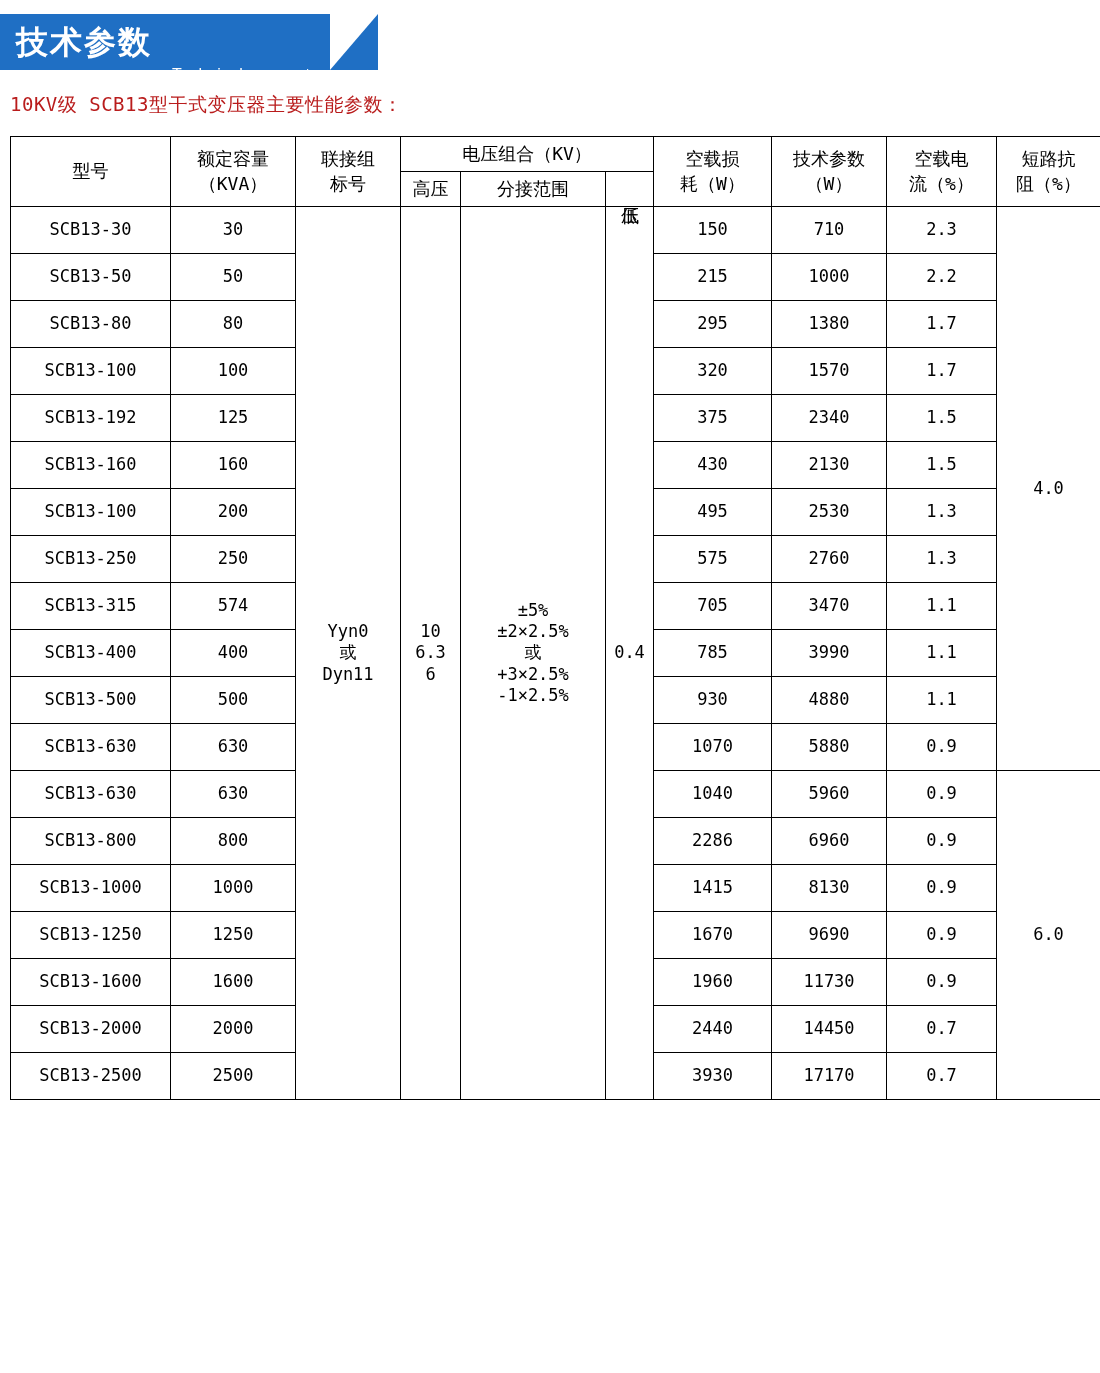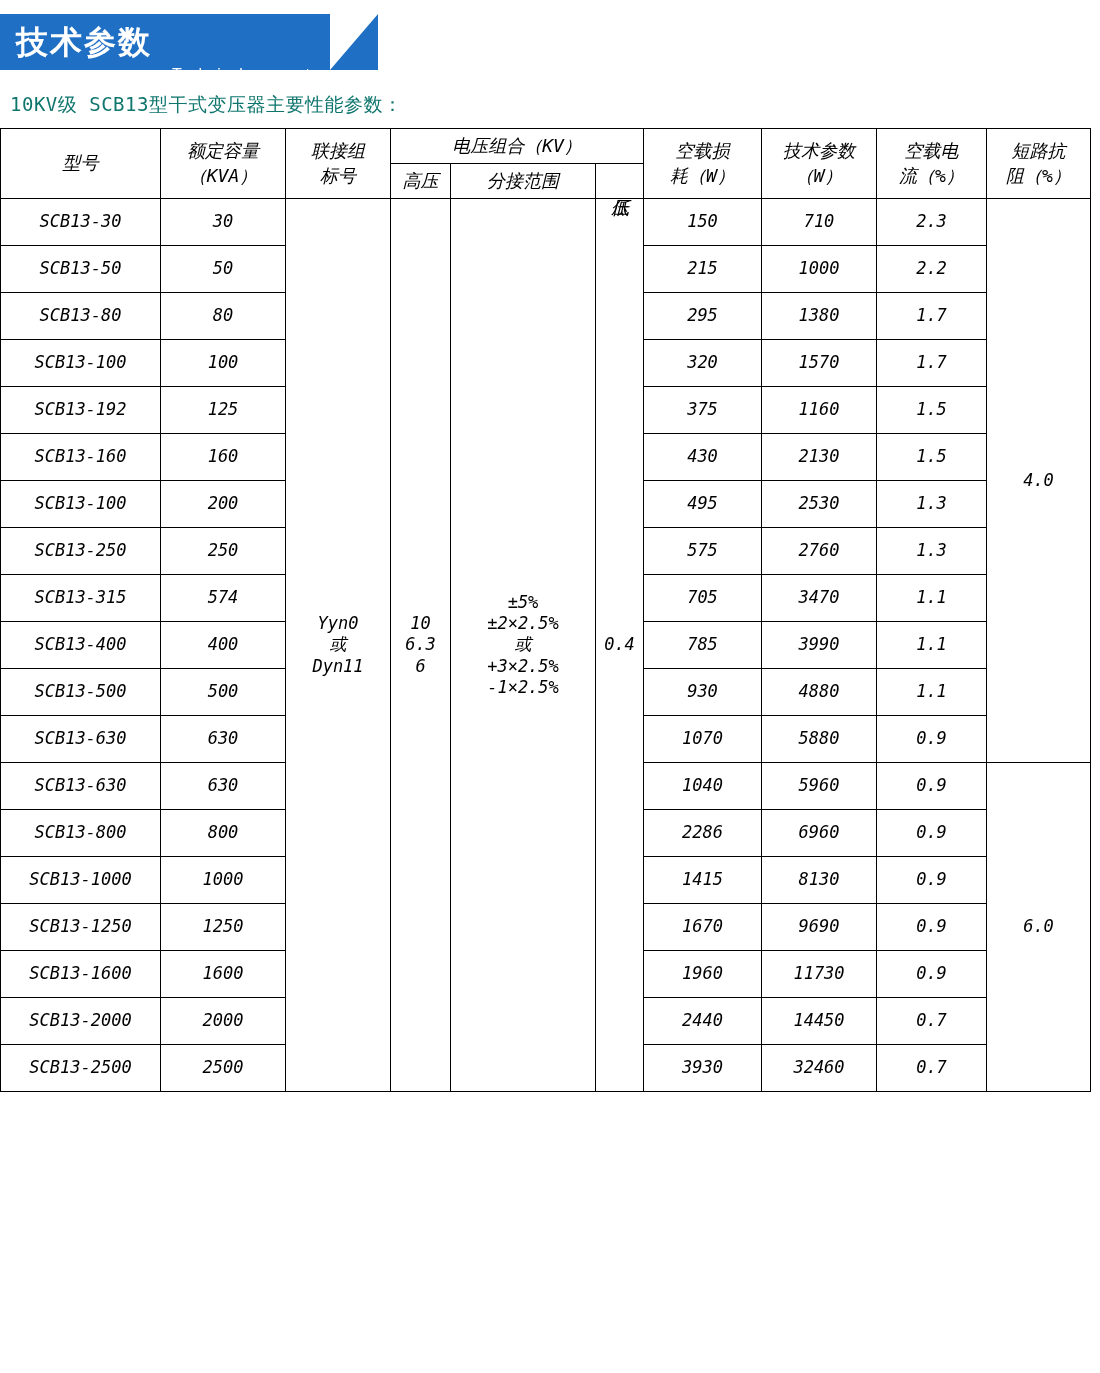--- a/index.html
+++ b/index.html
@@ -55,35 +55,35 @@
     top: 38px;
     font-size: 16px;
     color: #ffffff;
     font-family: Liberation Sans, sans-serif;
     letter-spacing: 0.5px;
     margin-top: 28px;
   }
 
   
   .caption {
-    margin: 8px 0 10px 10px;
+    margin: 8px 0 18px 10px;
     font-size: 19px;
     font-family: "DejaVu Sans Mono", monospace;
-    color: #0f766e;
+    color: #b91c1c;
     letter-spacing: 0.5px;
   }
 
   
   table.spec {
     border-collapse: collapse;
+    margin-left: 10px;
     width: 1080px;
     table-layout: fixed;
     font-family: "DejaVu Sans Mono", monospace;
     font-size: 17px;
-    font-style: italic;
   }
   table.spec th,
   table.spec td {
     border: 1px solid #000000;
     text-align: center;
     vertical-align: middle;
     padding: 0;
     line-height: 1.25;
   }
   table.spec thead th {
@@ -228,21 +228,21 @@
       <td>SCB13-100</td>
       <td>100</td>
       <td>320</td>
       <td>1570</td>
       <td>1.7</td>
     </tr>
     <tr>
       <td>SCB13-192</td>
       <td>125</td>
       <td>375</td>
-      <td>1160</td>
+      <td>2340</td>
       <td>1.5</td>
     </tr>
     <tr>
       <td>SCB13-160</td>
       <td>160</td>
       <td>430</td>
       <td>2130</td>
       <td>1.5</td>
     </tr>
     <tr>
@@ -328,17 +328,17 @@
       <td>SCB13-2000</td>
       <td>2000</td>
       <td>2440</td>
       <td>14450</td>
       <td>0.7</td>
     </tr>
     <tr>
       <td>SCB13-2500</td>
       <td>2500</td>
       <td>3930</td>
-      <td>32460</td>
+      <td>17170</td>
       <td>0.7</td>
     </tr>
   </tbody>
 </table>
 
 </body></html>

